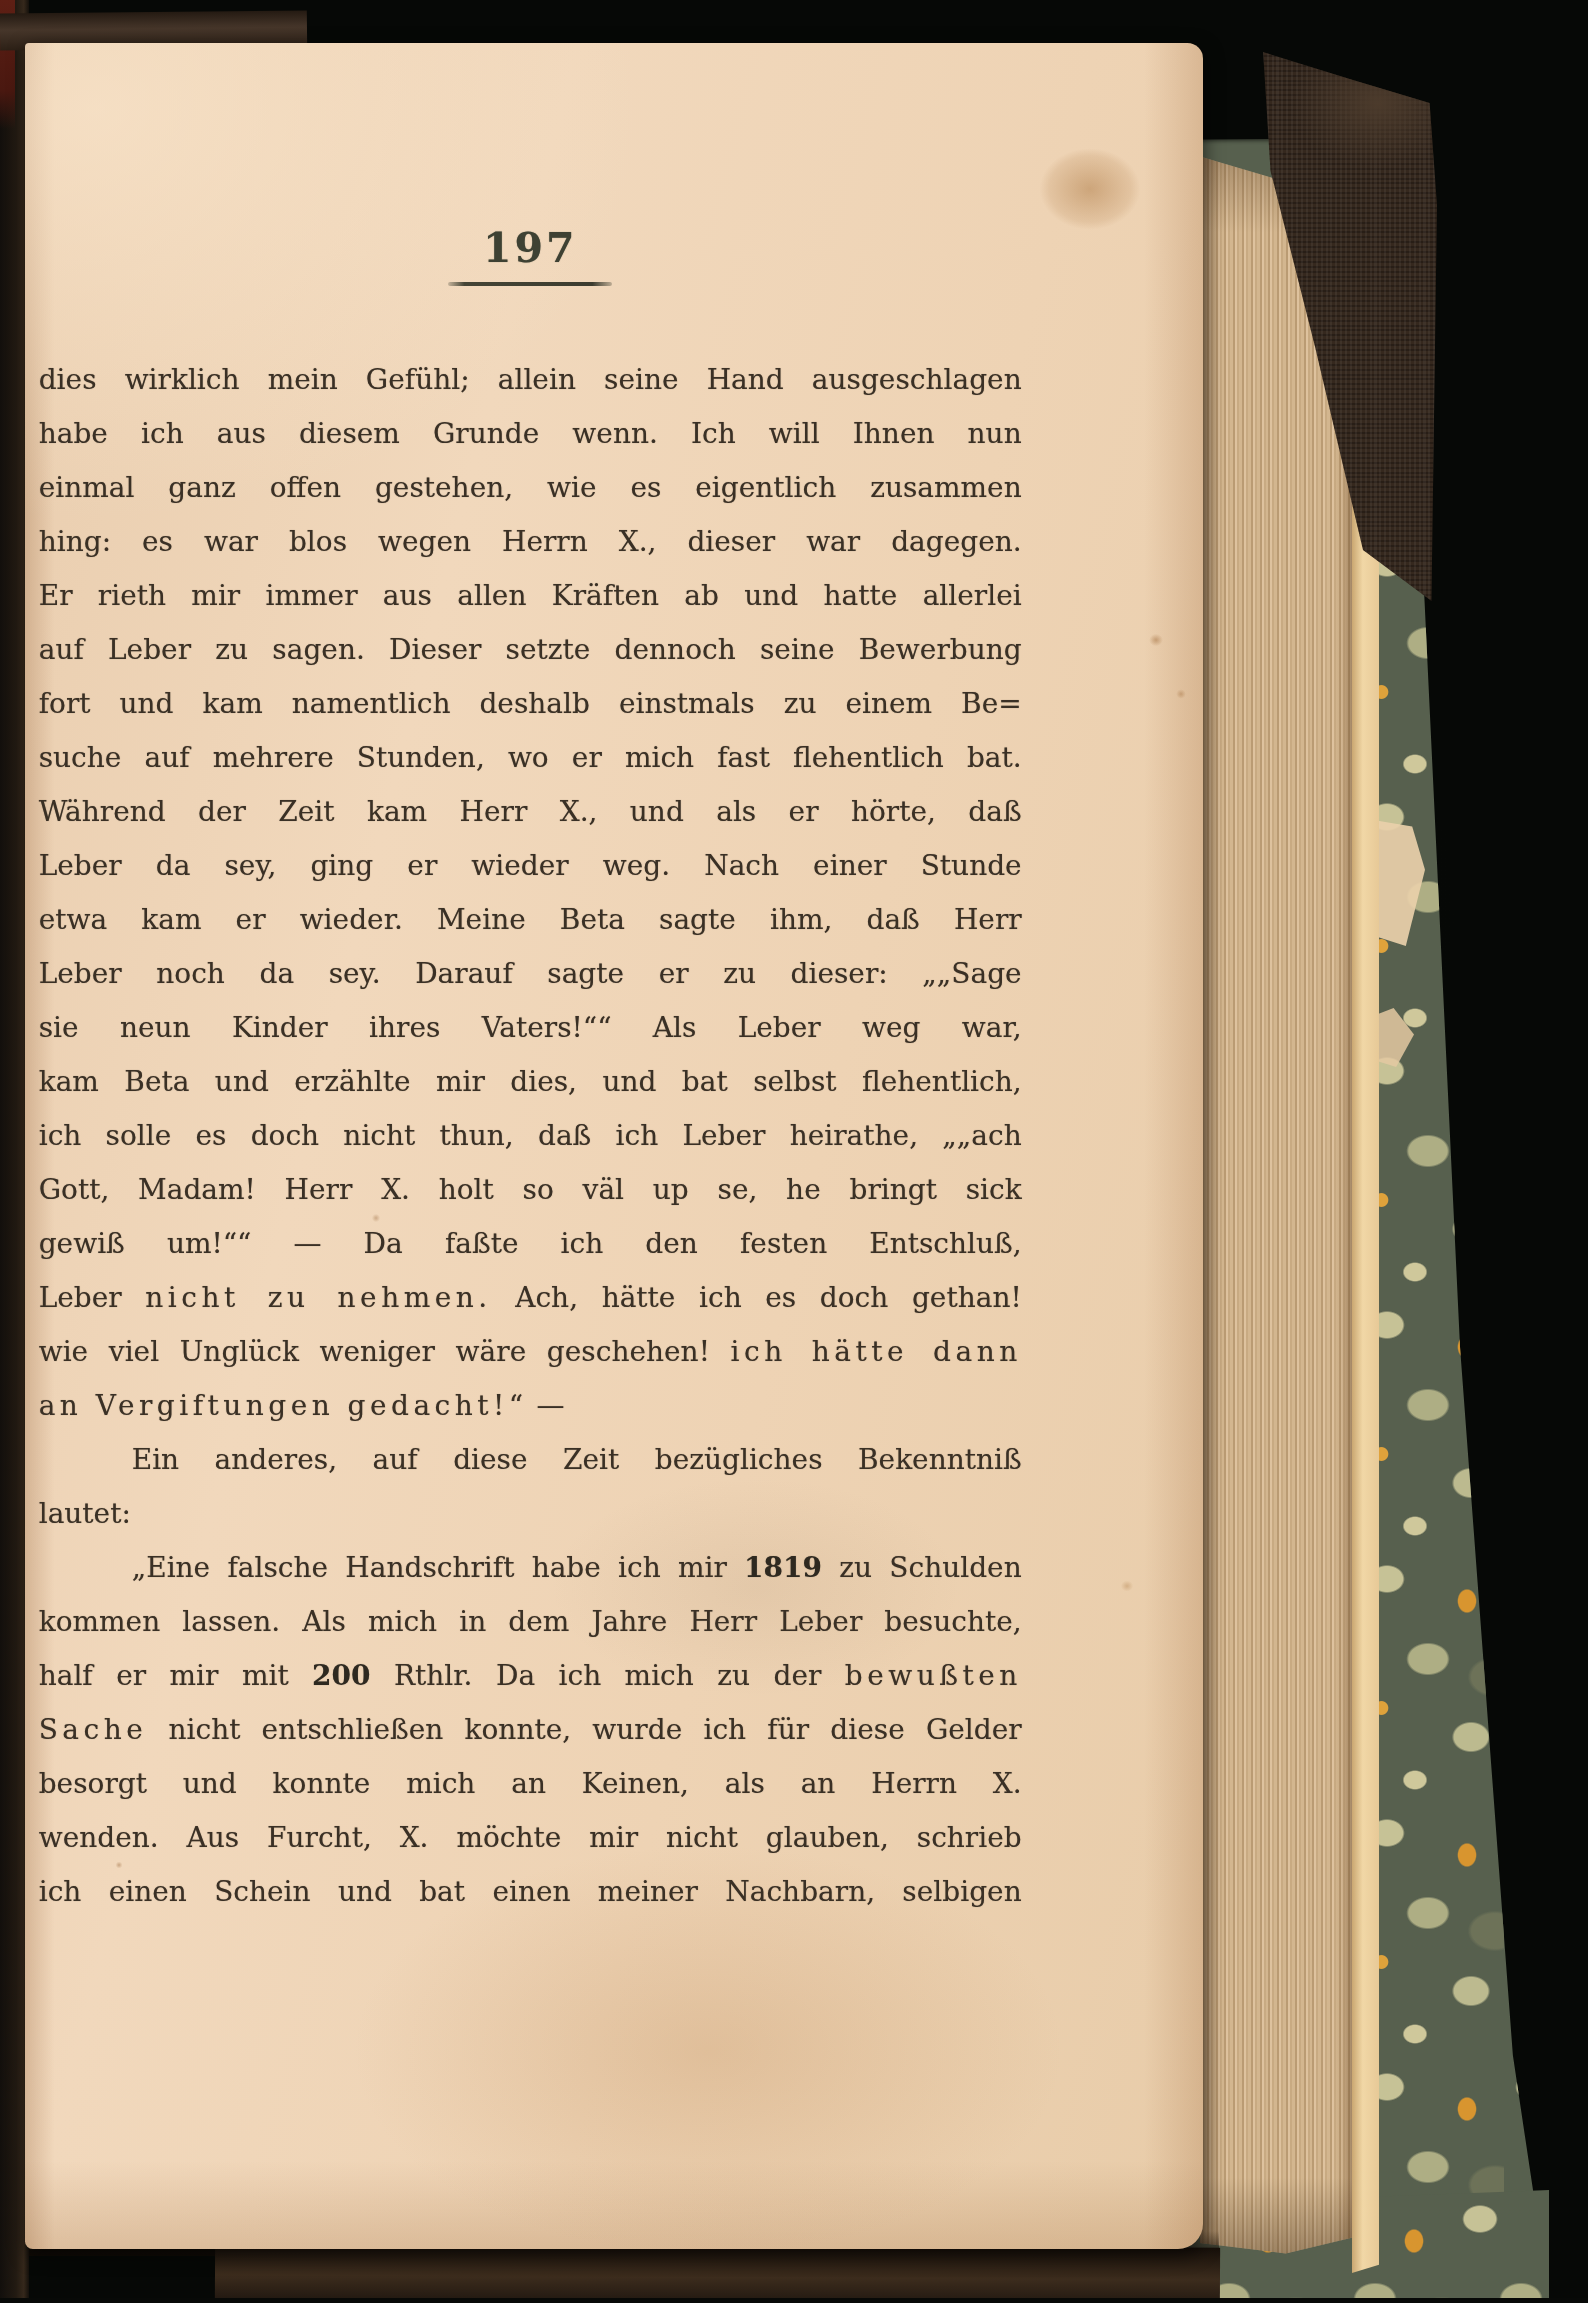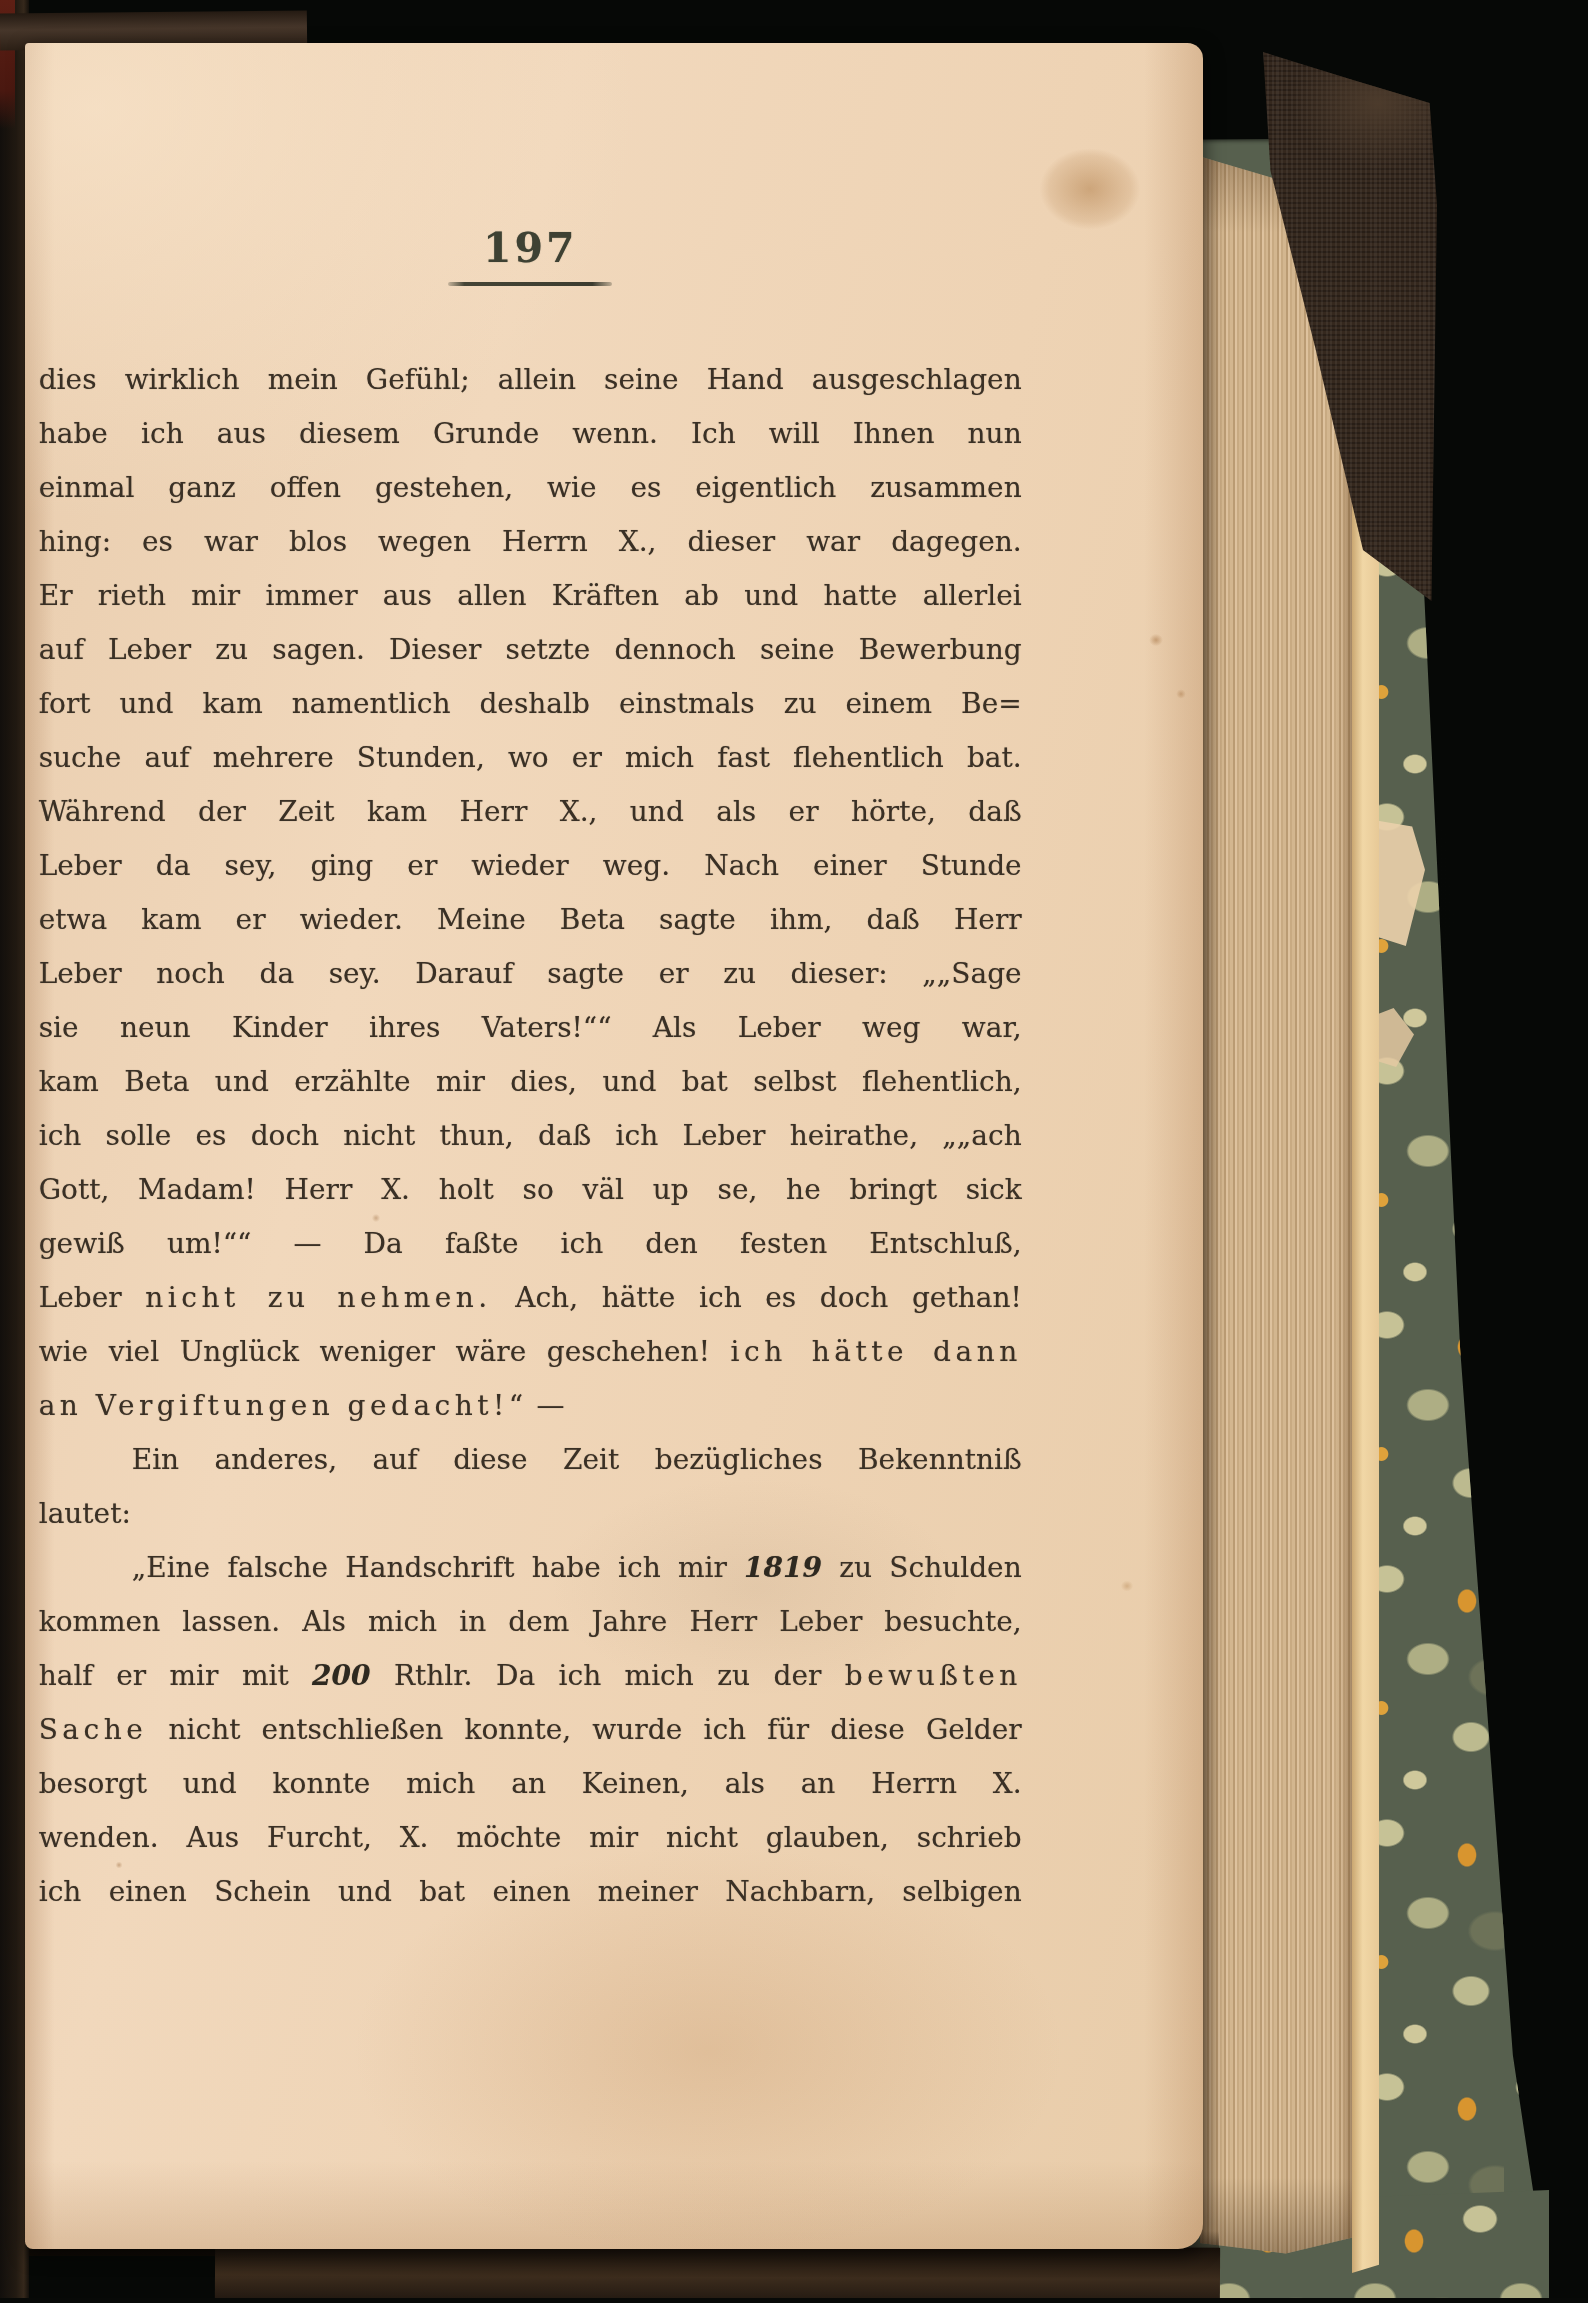--- a/index.html
+++ b/index.html
@@ -100,21 +100,21 @@
     background:linear-gradient(90deg,rgba(70,70,55,.25),#454536 10%,#3c3c2f 88%,rgba(70,70,55,.3));}
 
   
   .text-block{position:absolute;left:13.7px;top:310px;width:983px;color:#3a3025;}
   .line{height:54px;line-height:54px;font-size:28px;
     text-align:justify;text-align-last:justify;
     text-shadow:0 0 1px rgba(58,48,37,.45);white-space:normal;}
   .line.indent{text-indent:45px;margin-left:48px;}
   .line.last-left{text-align-last:left;}
   .seg-s{letter-spacing:.16em;}
-  .seg-b{font-weight:bold;color:#2e2920;font-style:italic;}
+  .seg-b{font-weight:bold;color:#2e2920;}
 </style>
 </head>
 <body>
 
 <div class="scene">
 
   <div class="gutter-edge"></div>
   <div class="red-sliver"></div>
   <div class="cover-top"></div>
 

